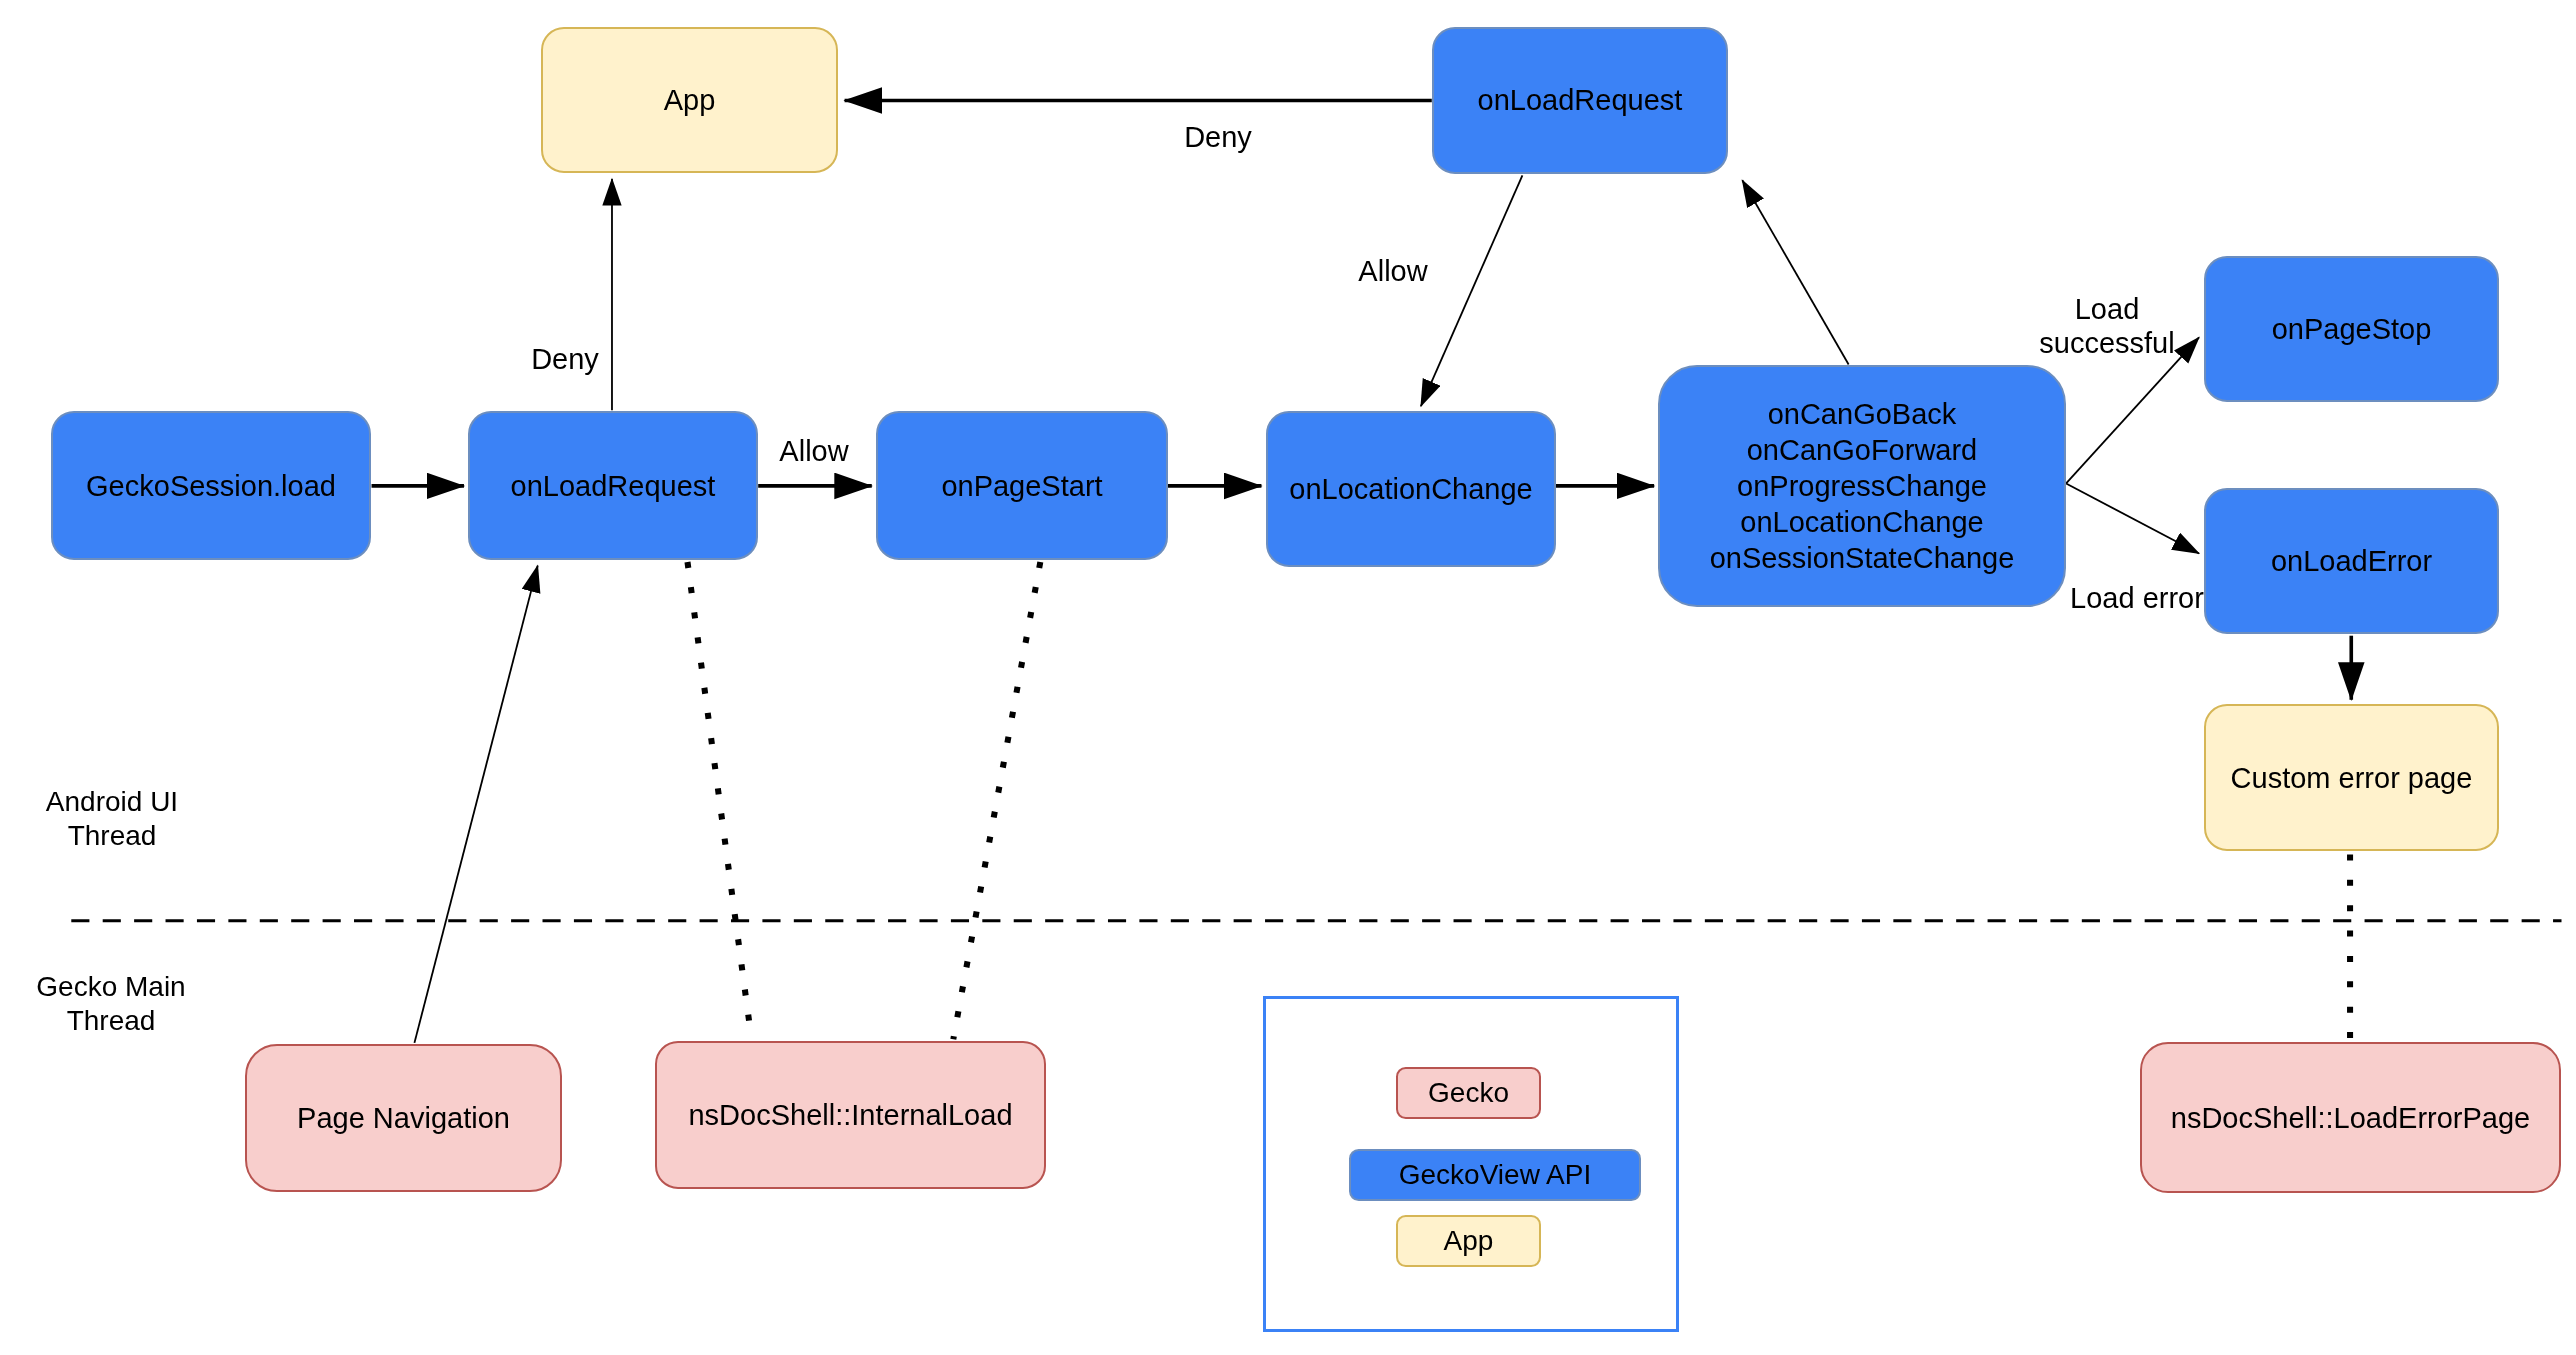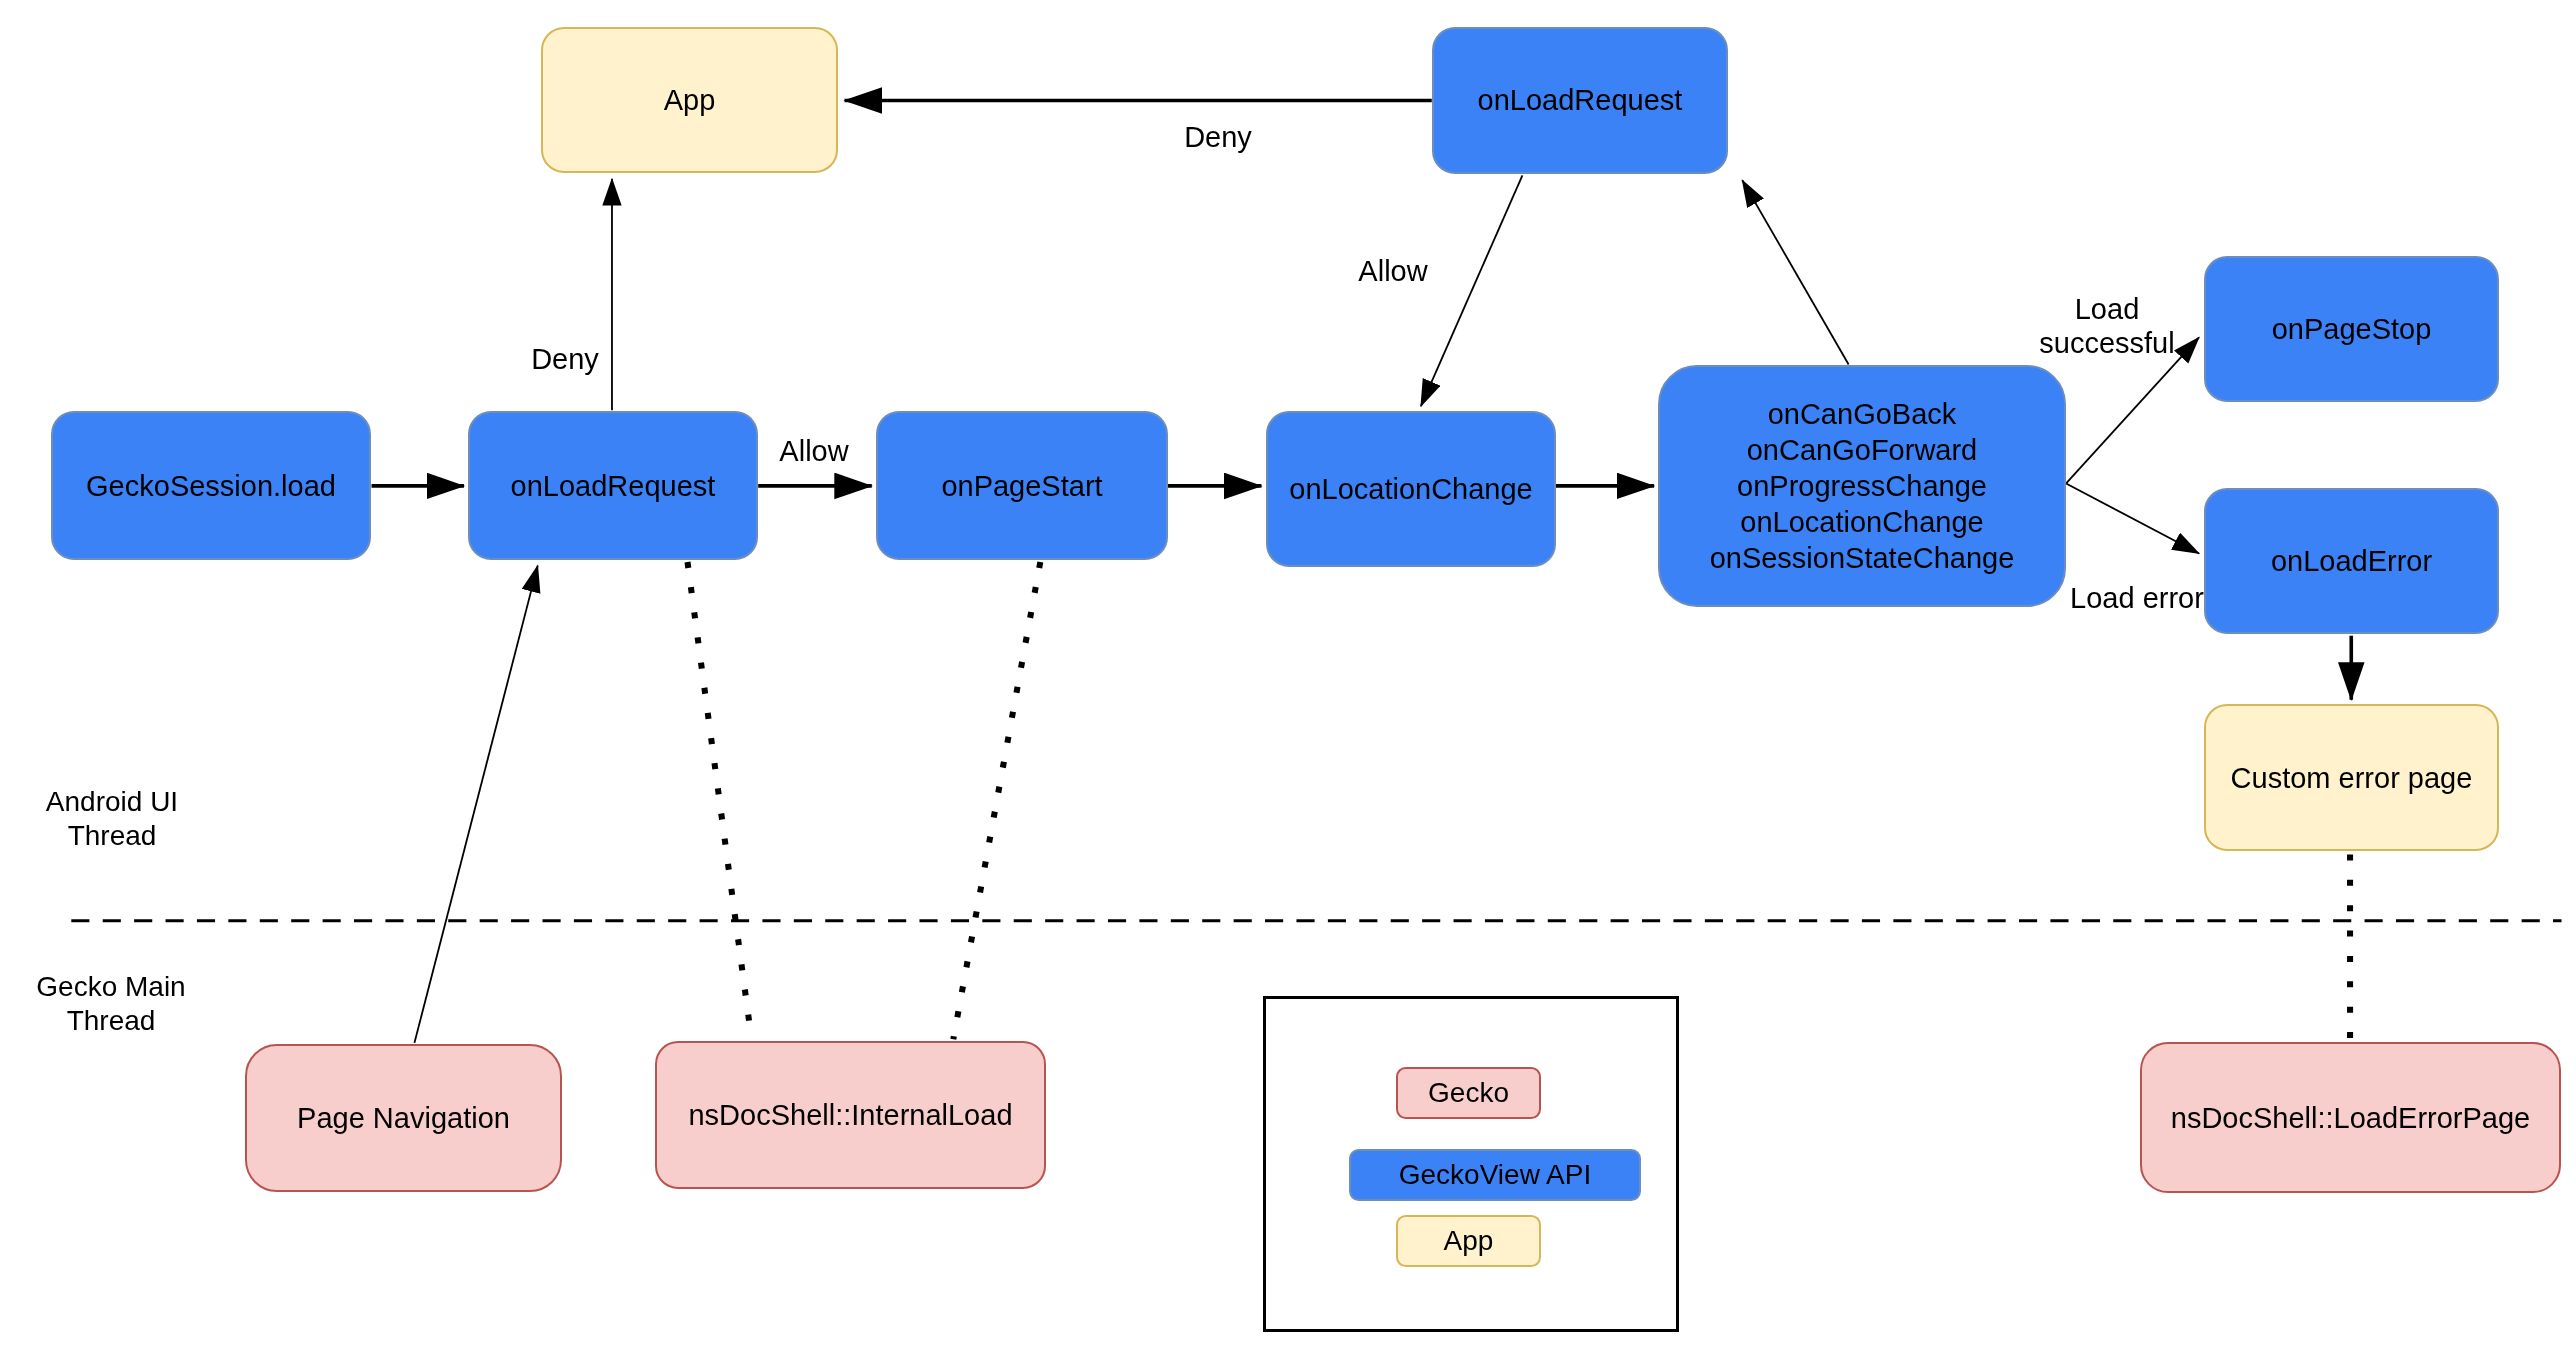--- a/index.html
+++ b/index.html
@@ -22,21 +22,21 @@
     box-sizing:border-box;
     z-index:2;
   }
   .blue{background:#3b82f6;border-color:#6c8ebf;}
   .yellow{background:#fff2cc;border-color:#d6b656;}
   .red{background:#f8cecc;border-color:#b85450;}
   .group-node{border-radius:39px;}
   .group-lines{display:flex;flex-direction:column;}
   .legend-frame{
     position:absolute;
-    background:#ffffff;border:3px solid #000000;
+    background:#ffffff;border:3px solid #3b82f6;
     box-sizing:border-box;z-index:2;
   }
   .chip{
     position:absolute;
     display:flex;align-items:center;justify-content:center;
     font-size:28px;
     border-style:solid;border-width:2.4px;border-radius:9.7px;
     box-sizing:border-box;
   }
   .edge-label{

